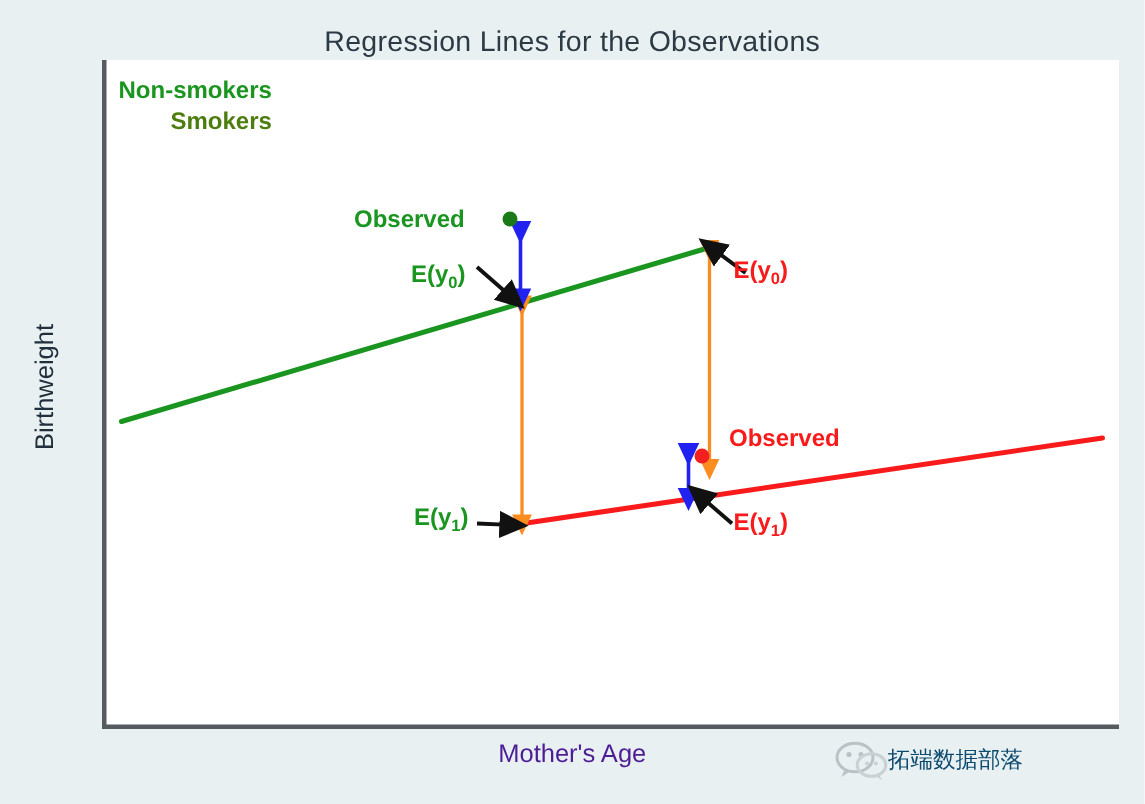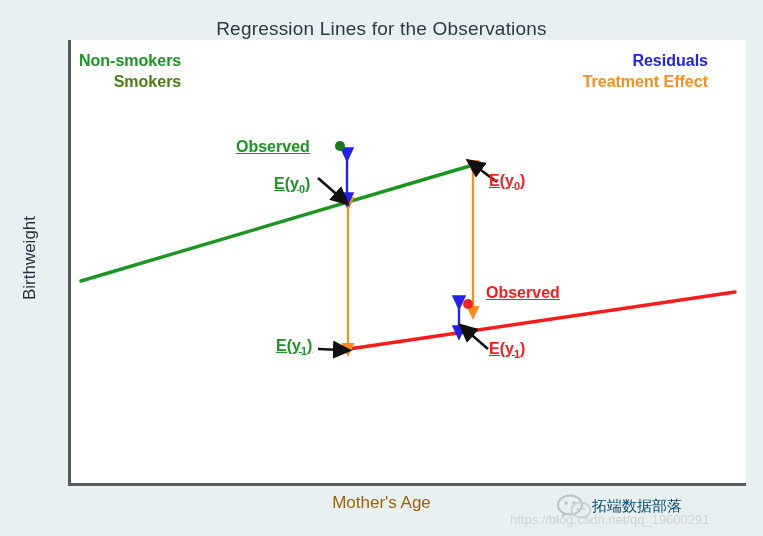--- a/index.html
+++ b/index.html
@@ -32,21 +32,21 @@
     width:3px;height:446px;background:#555b5e;
   }
   .axis-bottom{
     position:absolute;left:68px;top:483px;
     width:678px;height:3px;background:#555b5e;
   }
 
   
   .x-axis-title{
     position:absolute;left:0;top:493px;width:763px;
-    text-align:center;font-size:17px;color:#a16207;
+    text-align:center;font-size:17px;color:#4c1d95;
     white-space:nowrap;
   }
   .y-axis-title{
     position:absolute;left:-30px;top:248px;width:120px;
     text-align:center;font-size:17px;color:#20303c;
     transform:rotate(-90deg);transform-origin:50% 50%;
     white-space:nowrap;
   }
 
   
@@ -58,21 +58,21 @@
   .legend-right{right:25px;top:50px;text-align:right;}
   .lg-green{color:#1a9620;}
   .lg-red{color:#4d7c0f;}
   .lg-blue{color:#2222f0;}
   .lg-orange{color:#fb8c20;}
 
   
   svg.overlay{position:absolute;left:0;top:0;width:763px;height:536px;}
 
   
-  .lbl{position:absolute;white-space:nowrap;font-size:16px;font-weight:600;text-decoration:underline;}
+  .lbl{position:absolute;white-space:nowrap;font-size:16px;font-weight:600;}
   .lbl sub{font-size:11px;}
   .c-green{color:#1a9620;}
   .c-red{color:#f91b1b;}
 
   .lbl-observed-top{left:236px;top:138px;}
   .lbl-ey0-left{left:274px;top:175px;}
   .lbl-ey0-right{left:489px;top:172px;}
   .lbl-ey1-left{left:276px;top:337px;}
   .lbl-ey1-right{left:489px;top:340px;}
   .lbl-observed-bottom{left:486px;top:284px;}
@@ -97,24 +97,20 @@
 
   <div class="chart-title">Regression Lines for the Observations</div>
 
   <div class="plot-panel"></div>
   <div class="axis-left"></div>
   <div class="axis-bottom"></div>
 
   <div class="legend legend-left">
     <div class="lg-green">Non-smokers</div>
     <div class="lg-red">Smokers</div>
-  </div>
-  <div class="legend legend-right">
-    <div class="lg-blue">Residuals</div>
-    <div class="lg-orange">Treatment Effect</div>
   </div>
 
   <svg class="overlay" viewBox="0 0 763 536">
     <defs>
       <marker id="ah-blue" markerWidth="7" markerHeight="7" refX="3.2" refY="3" orient="auto">
         <path d="M0,0 L6.4,3 L0,6 z" fill="#2222f0"></path>
       </marker>
       <marker id="ah-orange" markerWidth="7" markerHeight="7" refX="3.2" refY="3" orient="auto">
         <path d="M0,0 L6.4,3 L0,6 z" fill="#fb8c20"></path>
       </marker>
@@ -160,15 +156,14 @@
     <ellipse cx="14" cy="11" rx="12" ry="9.5" fill="none" stroke="#b9c2c5" stroke-width="2"></ellipse>
     <path d="M7,19 L5,24 L11,20 Z" fill="#b9c2c5"></path>
     <circle cx="10" cy="9" r="1.7" fill="#b9c2c5"></circle>
     <circle cx="18" cy="9" r="1.7" fill="#b9c2c5"></circle>
     <ellipse cx="25" cy="16" rx="9.5" ry="7.5" fill="none" stroke="#c9d1d4" stroke-width="2"></ellipse>
     <path d="M30,22 L32,26 L27,23 Z" fill="#c9d1d4"></path>
     <circle cx="22" cy="15" r="1.3" fill="#c9d1d4"></circle>
     <circle cx="28" cy="15" r="1.3" fill="#c9d1d4"></circle>
   </svg>
   <div class="wm-brand">拓端数据部落</div>
-  <div class="wm-url">https://blog.csdn.net/qq_19600291</div>
 
 </div>
 
 </body></html>

